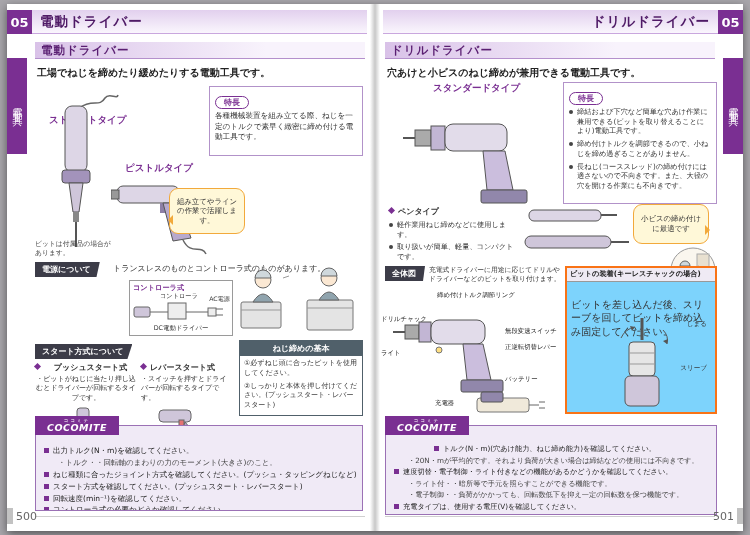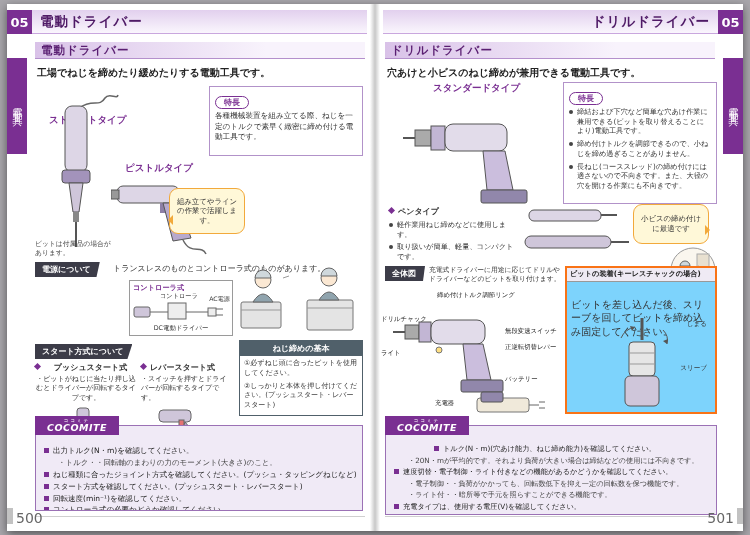--- a/index.html
+++ b/index.html
@@ -79,21 +79,21 @@
   
   .bitbox{position:absolute;border:2px solid #f97316;background:#7dd3fc;}
   .bitbox .bithead{background:#efeaf4;border-bottom:1px solid #999;font-size:7.2px;font-weight:bold;
     color:#222;padding:2px 3px;line-height:1.2;}
   .bitbox .bittext{font-size:10px;line-height:1.35;color:#333;padding:16px 4px;}
   .bitlabel{position:absolute;font-size:6.6px;color:#333;}
 
   
   .ovlabel{position:absolute;font-size:6.4px;color:#222;line-height:1.2;white-space:nowrap;}
 
-  .pagenum{position:absolute;font-size:14px;color:#666;z-index:6;}
+  .pagenum{position:absolute;font-size:11px;color:#666;z-index:6;}
   .edgeblock{position:absolute;width:6px;height:16px;background:#c2c2c2;z-index:6;}
   .footrule{position:absolute;height:1px;background:#cfcfcf;}
   svg{display:block;}
 </style>
 </head>
 <body>
 
 <div class="spread">
 
   <div class="page left">
@@ -324,22 +324,22 @@
 
     <div class="chk-logo" style="left:10px;top:412px;">
       <div class="chk-logo-top">ココミテ</div>
       <div class="chk-logo-brand">COCOMITE</div>
     </div>
     <div class="checkbox" style="left:10px;top:421px;width:332px;height:90px;">
       <div class="chk-items" style="top:18px;">
         <div class="chk main" style="font-size:7.2px;margin-left:40px;">トルク(N・m)(穴あけ能力、ねじ締め能力)を確認してください。</div>
         <div class="chk sub" style="font-size:7.2px;">・20N・mが平均的です。それより負荷が大きい場合は締結などの使用には不向きです。</div>
         <div class="chk main" style="font-size:7.2px;">速度切替・電子制御・ライト付きなどの機能があるかどうかを確認してください。</div>
+        <div class="chk sub" style="font-size:7.2px;">・ライト付・・暗所等で手元を照らすことができる機能です。</div>
         <div class="chk sub" style="font-size:7.2px;">・電子制御・・負荷がかかっても、回転数低下を抑え一定の回転数を保つ機能です。</div>
-        <div class="chk sub" style="font-size:7.2px;">・ライト付・・暗所等で手元を照らすことができる機能です。</div>
         <div class="chk main" style="font-size:7.2px;">充電タイプは、使用する電圧(V)を確認してください。</div>
         <div class="chk main" style="font-size:7.2px;">充電器・電池パックの有無を確認してください。</div>
       </div>
     </div>
 
     <div class="footrule" style="left:10px;top:512px;width:330px;"></div>
     <div class="edgeblock" style="right:0;top:504px;"></div>
     <div class="pagenum" style="right:9px;top:506px;">501</div>
   </div>
 

